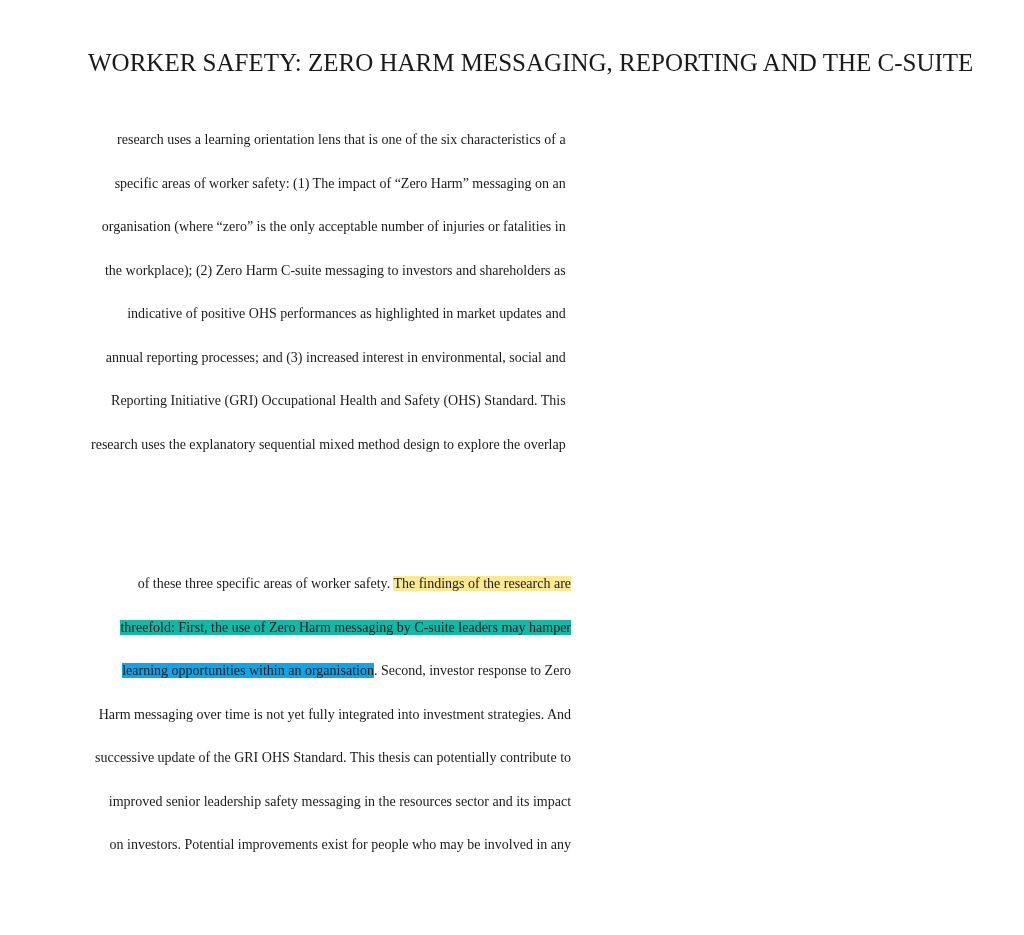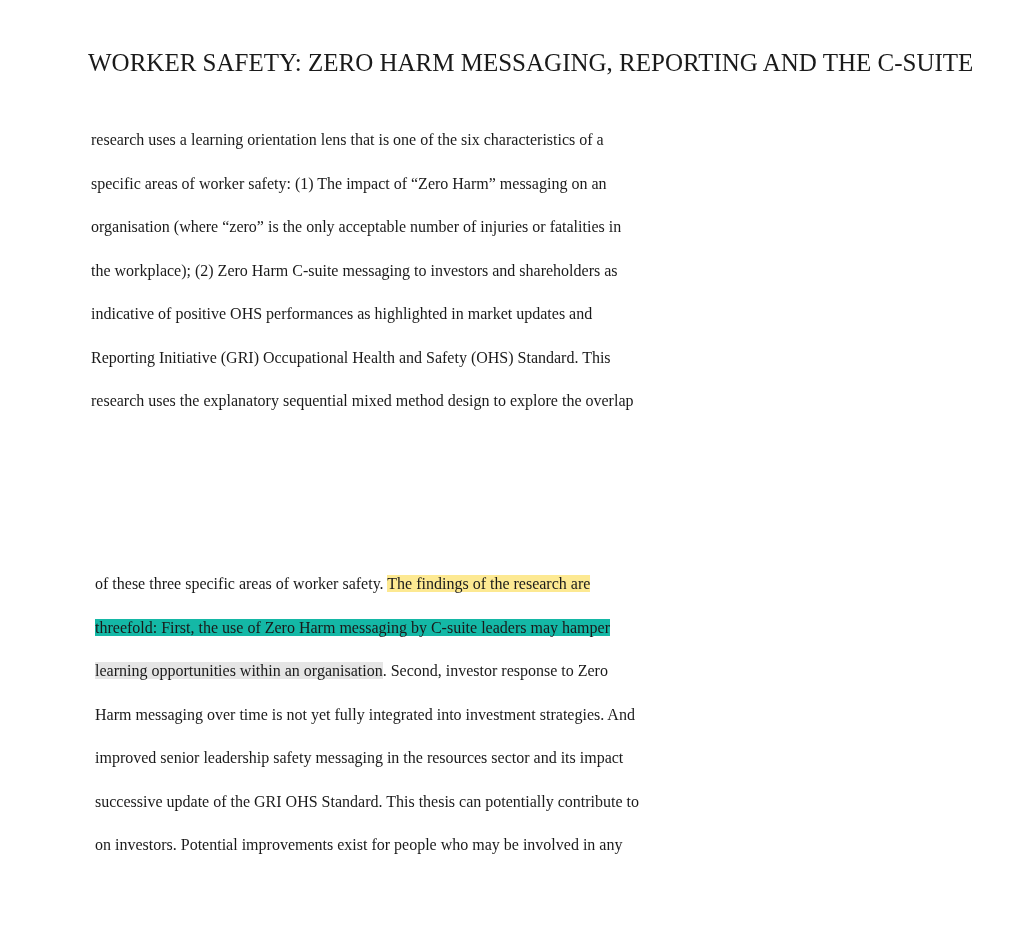--- a/index.html
+++ b/index.html
@@ -20,22 +20,23 @@
       left: 61px;
       top: 50px;
       font-size: 25px;
       line-height: 26px;
       white-space: nowrap;
       letter-spacing: 0px;
       margin-left: 27px;
     }
     .block {
       position: absolute;
-      font-size: 16px;
+      font-size: 14px;
       white-space: nowrap;
+      text-align: right;
     }
     .block-a {
       left: 91px;
       top: 124px;
     }
     .block-b {
       left: 95px;
       top: 568px;
     }
     .line {
@@ -51,25 +52,26 @@
 <body>
 
 <div class="running-head">WORKER SAFETY: ZERO HARM MESSAGING, REPORTING AND THE C-SUITE</div>
 
 <div class="block block-a">
   <span class="line">research uses a learning orientation lens that is one of the six characteristics of a</span>
   <span class="line">specific areas of worker safety: (1) The impact of “Zero Harm” messaging on an</span>
   <span class="line">organisation (where “zero” is the only acceptable number of injuries or fatalities in</span>
   <span class="line">the workplace); (2) Zero Harm C-suite messaging to investors and shareholders as</span>
   <span class="line">indicative of positive OHS performances as highlighted in market updates and</span>
+  <span class="line">annual reporting processes; and (3) increased interest in environmental, social and</span>
   <span class="line">Reporting Initiative (GRI) Occupational Health and Safety (OHS) Standard. This</span>
   <span class="line">research uses the explanatory sequential mixed method design to explore the overlap</span>
 </div>
 
 <div class="block block-b">
   <span class="line"><span>of these three specific areas of worker safety. </span><span class="hl" style="background: rgb(253, 233, 146);">The findings of the research are</span></span>
   <span class="line"><span class="hl" style="background: #14b8a6;">threefold: First, the use of Zero Harm messaging by C-suite leaders may hamper</span></span>
-  <span class="line"><span class="hl" style="background: #e5e5e5;">learning opportunities within an organisation</span><span>. Second, investor response to Zero</span></span>
+  <span class="line"><span class="hl" style="background: #0ea5e9;">learning opportunities within an organisation</span><span>. Second, investor response to Zero</span></span>
   <span class="line">Harm messaging over time is not yet fully integrated into investment strategies. And</span>
+  <span class="line">successive update of the GRI OHS Standard. This thesis can potentially contribute to</span>
   <span class="line">improved senior leadership safety messaging in the resources sector and its impact</span>
-  <span class="line">successive update of the GRI OHS Standard. This thesis can potentially contribute to</span>
   <span class="line">on investors. Potential improvements exist for people who may be involved in any</span>
 </div>
 
 </body></html>

